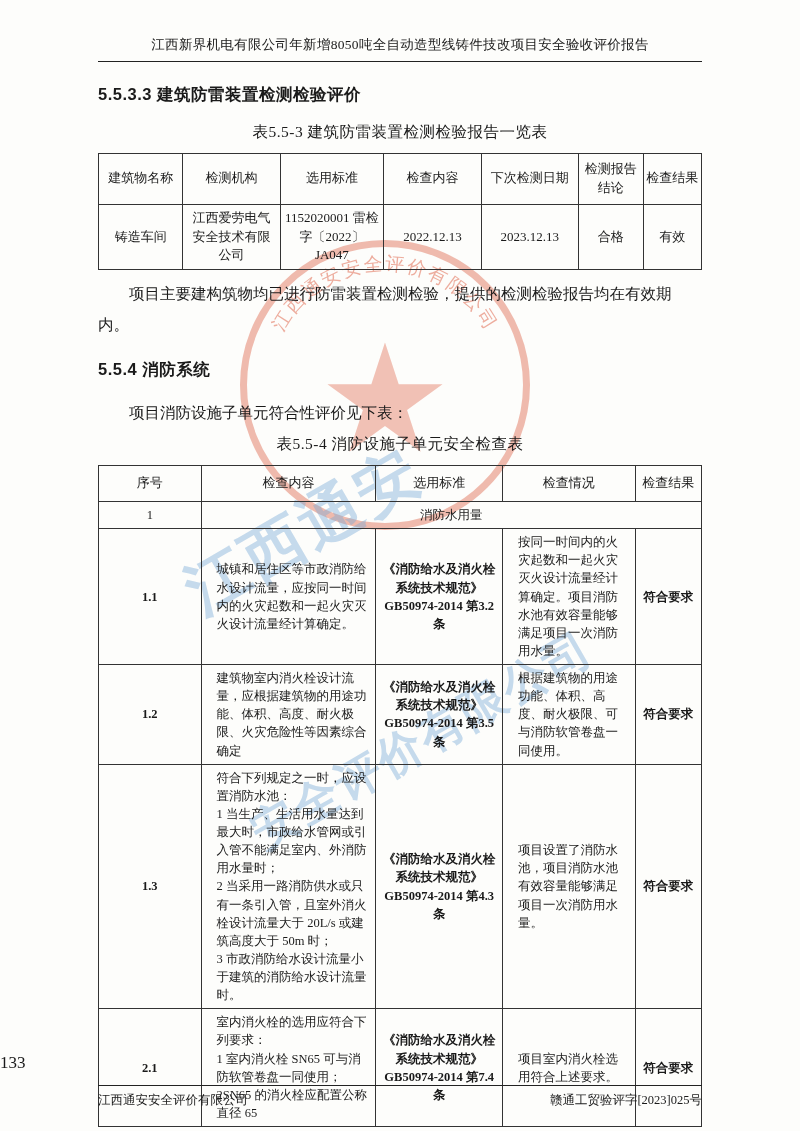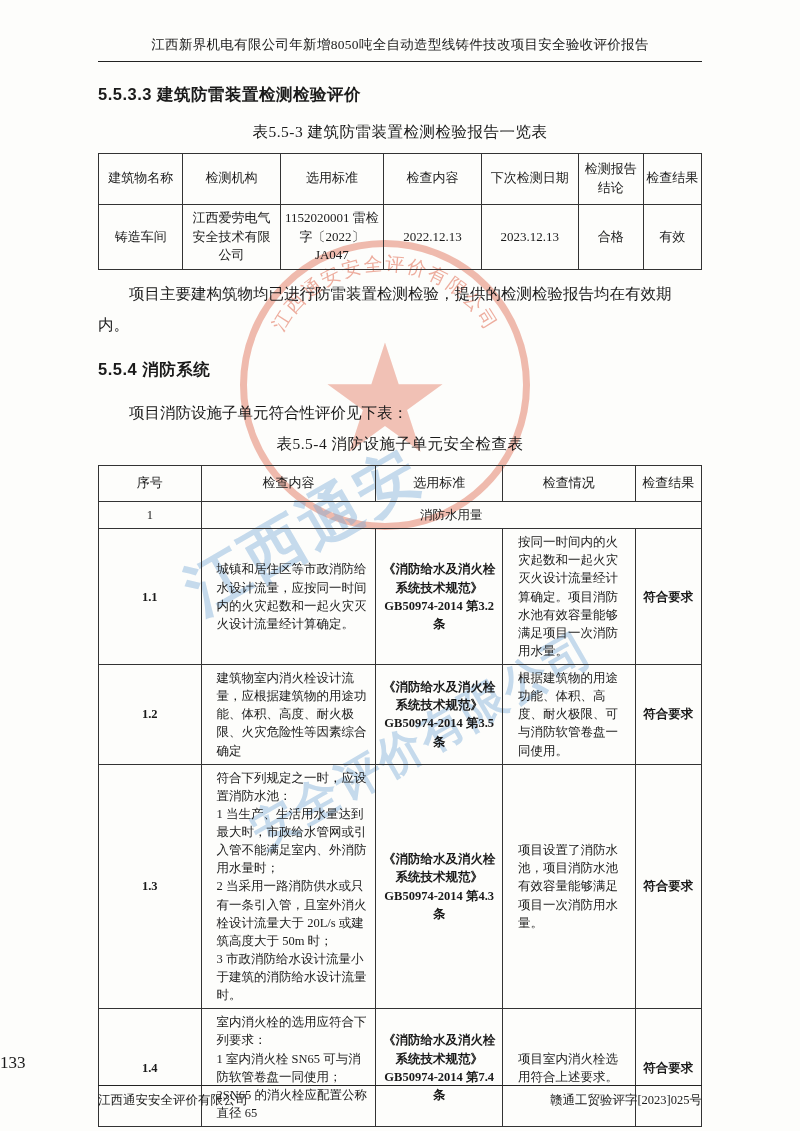--- a/index.html
+++ b/index.html
@@ -278,21 +278,21 @@
           <td class="ctr">1.3</td>
           <td class="left" style="white-space:pre-line">符合下列规定之一时，应设置消防水池：
 1 当生产、生活用水量达到最大时，市政给水管网或引入管不能满足室内、外消防用水量时；
 2 当采用一路消防供水或只有一条引入管，且室外消火栓设计流量大于 20L/s 或建筑高度大于 50m 时；
 3 市政消防给水设计流量小于建筑的消防给水设计流量时。</td>
           <td class="ctr">《消防给水及消火栓系统技术规范》GB50974-2014 第4.3 条</td>
           <td class="left">项目设置了消防水池，项目消防水池有效容量能够满足项目一次消防用水量。</td>
           <td class="ctr">符合要求</td>
         </tr>
         <tr>
-          <td class="ctr">1.4</td>
+          <td class="ctr">2.1</td>
           <td class="left" style="white-space:pre-line">室内消火栓的选用应符合下列要求：
 1 室内消火栓 SN65 可与消防软管卷盘一同使用；
 2SN65 的消火栓应配置公称直径 65</td>
           <td class="ctr">《消防给水及消火栓系统技术规范》GB50974-2014 第7.4 条</td>
           <td class="left">项目室内消火栓选用符合上述要求。</td>
           <td class="ctr">符合要求</td>
         </tr>
       </tbody>
     </table>
 

